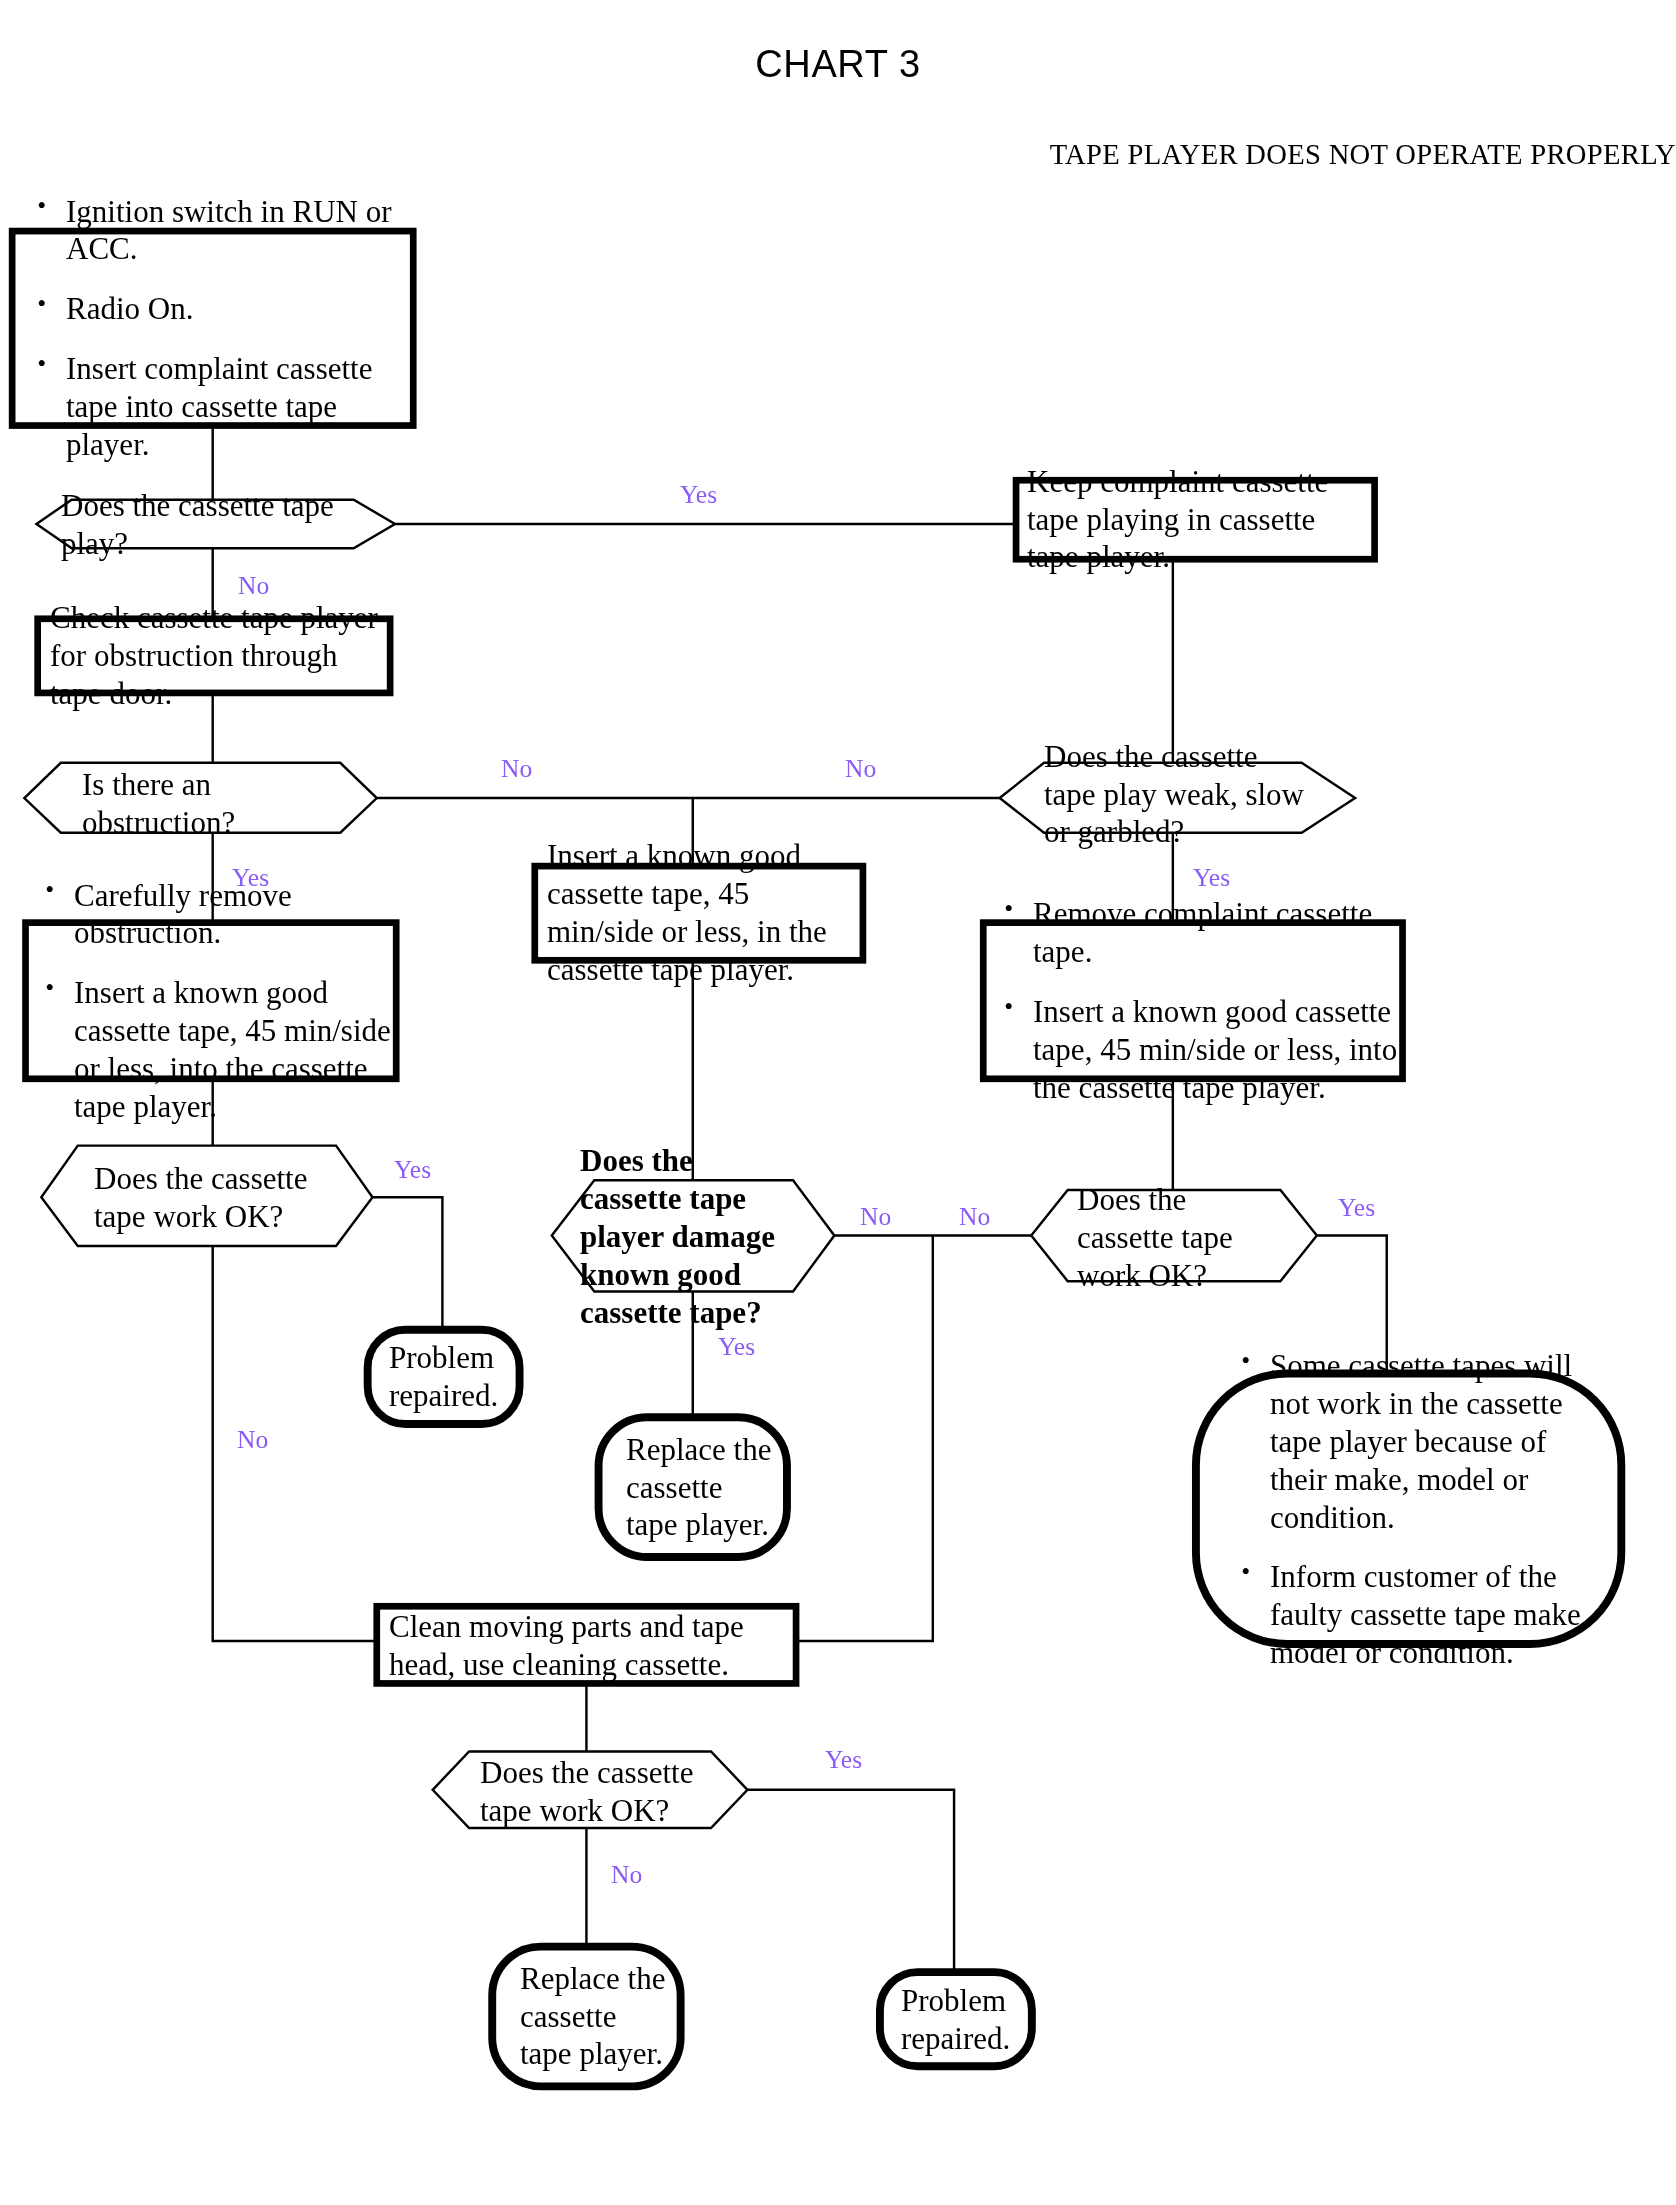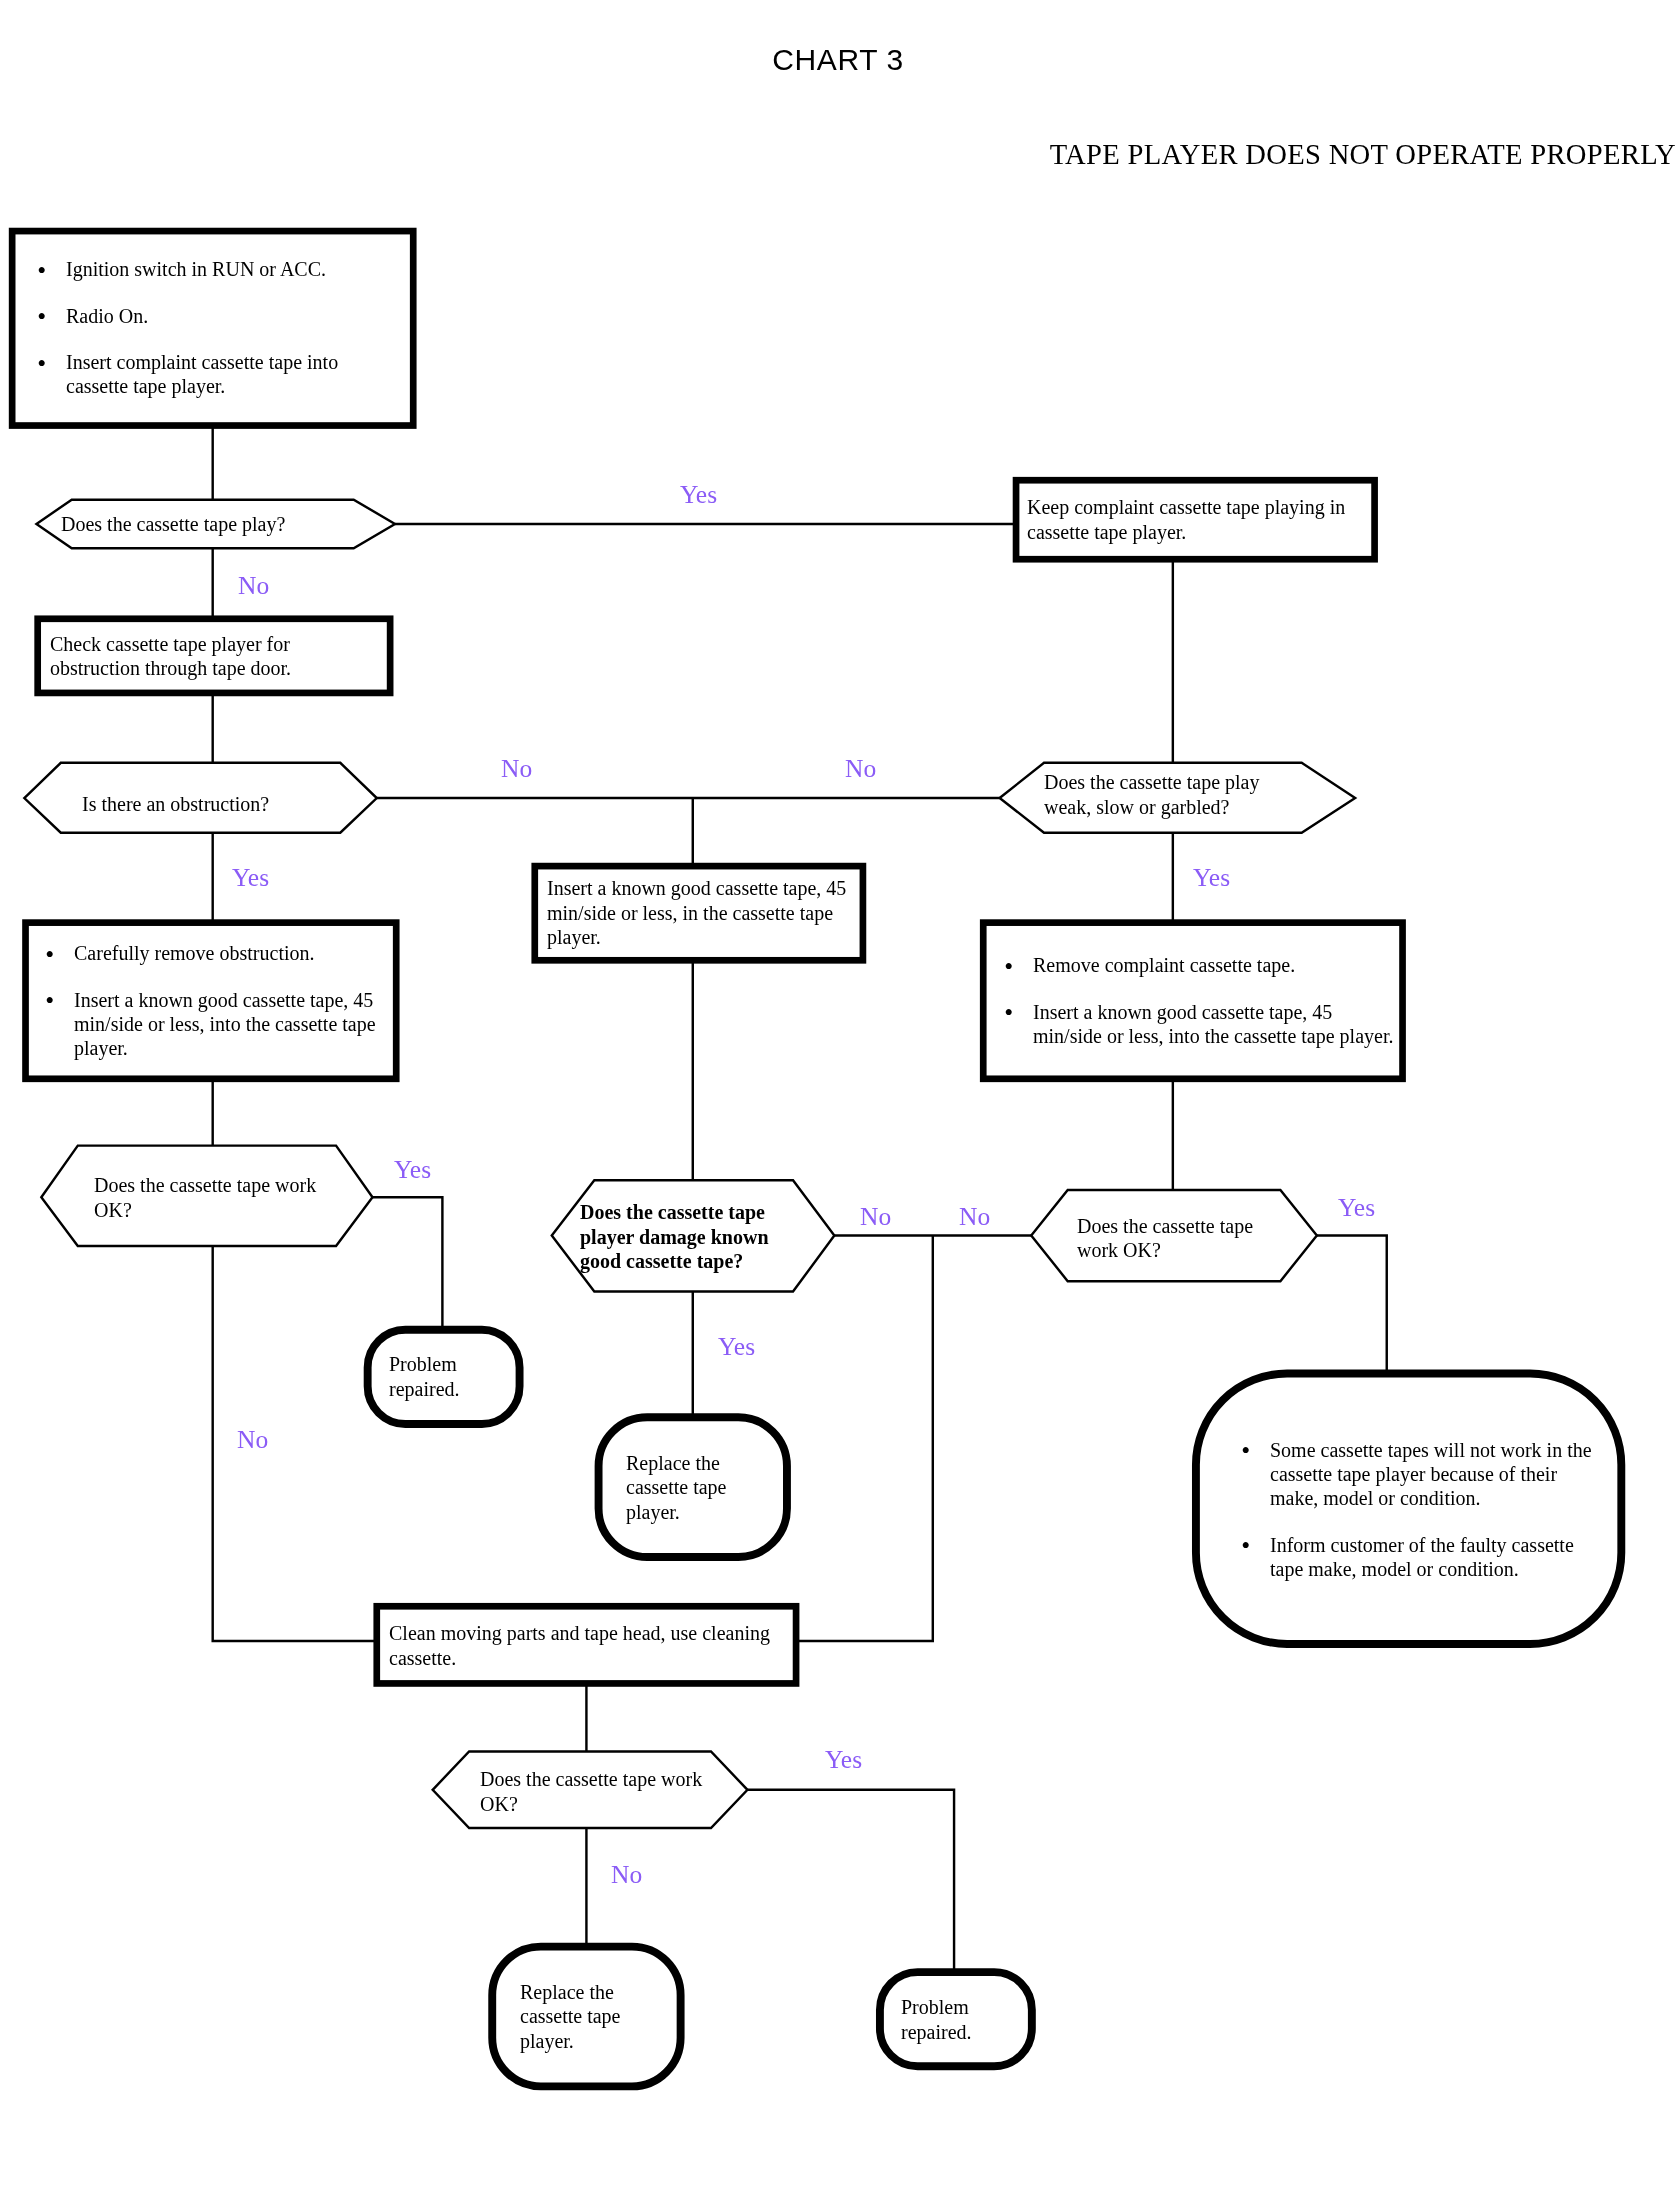--- a/index.html
+++ b/index.html
@@ -15,21 +15,21 @@
     font-family: "Liberation Serif", serif;
     overflow: hidden;
   }
   #chart-title {
     position: absolute;
     top: 43px;
     left: 0;
     width: 100%;
     text-align: center;
     font-family: "Liberation Sans", sans-serif;
-    font-size: 30px;
+    font-size: 38px;
     letter-spacing: 0.6px;
     color: #000;
   }
   #chart-subtitle {
     position: absolute;
     top: 139px;
     left: 0;
     width: 100%;
     text-align: right;
     font-family: Liberation Serif, serif;
@@ -43,21 +43,21 @@
     left: 0;
     width: 1676px;
     height: 2205px;
   }
   .conn { stroke: #000; stroke-width: 4; fill: none; }
   .shape-thin { stroke: #000; stroke-width: 4; fill: #ffffff; }
   .shape-thick { stroke: #000; stroke-width: 11; fill: #ffffff; }
   .shape-round { stroke: #000; stroke-width: 13; fill: #ffffff; }
   .nodetext {
     font-family: "Liberation Serif", serif;
-    font-size: 20px;
+    font-size: 31px;
     line-height: 1.22;
     color: #000;
   }
   .nodebox {
     position: absolute;
     box-sizing: border-box;
     display: flex;
     flex-direction: column;
     justify-content: center;
     pointer-events: none;

